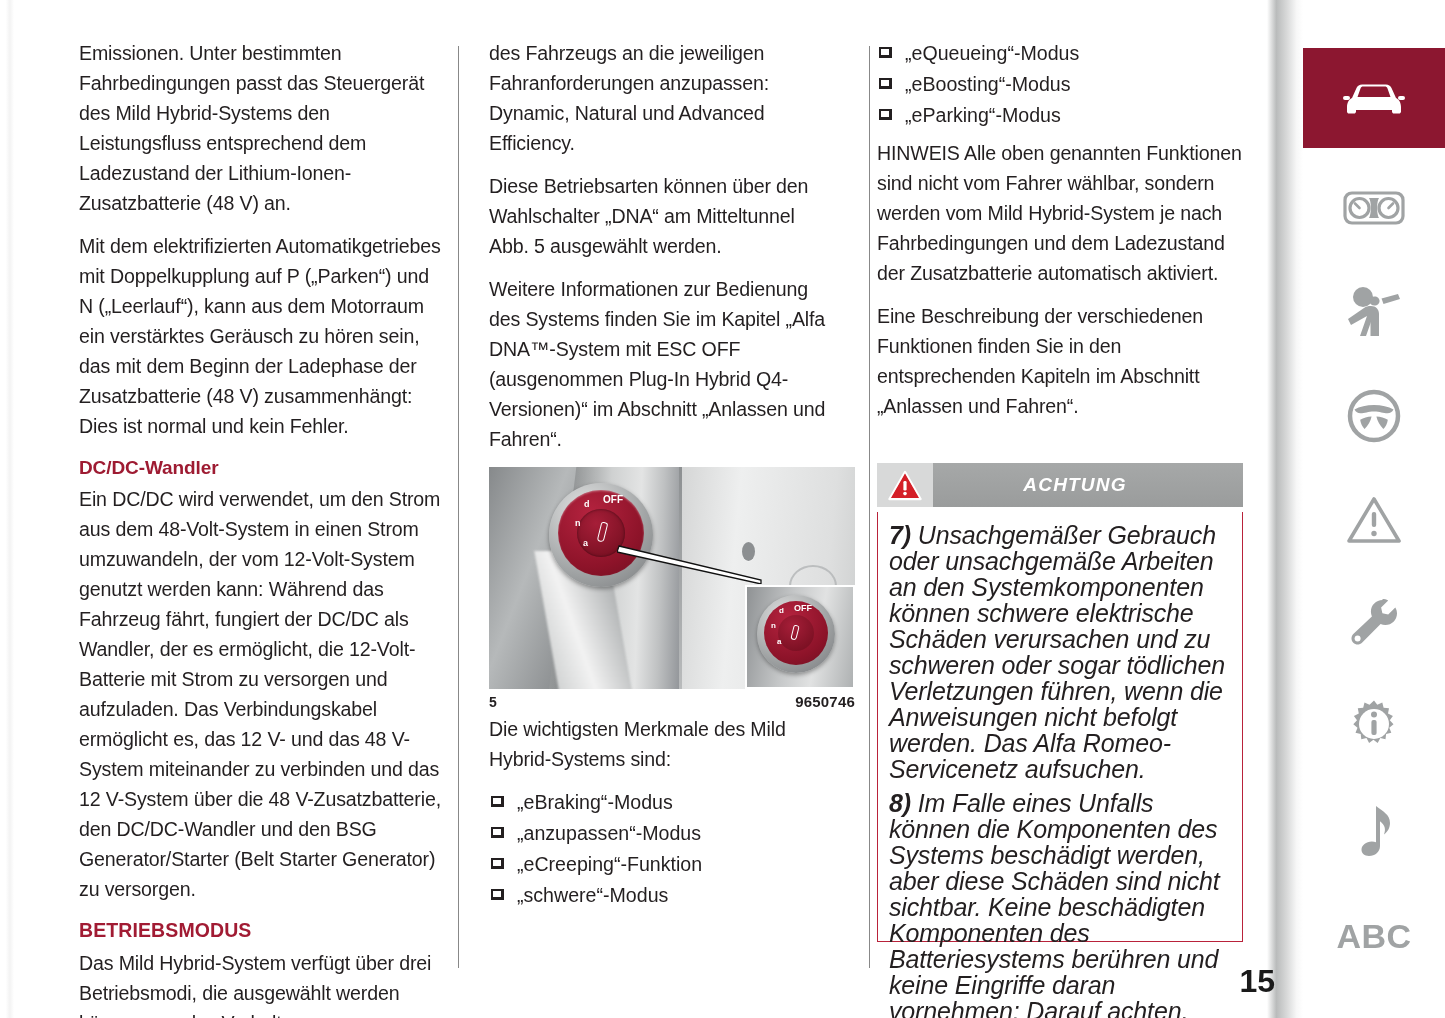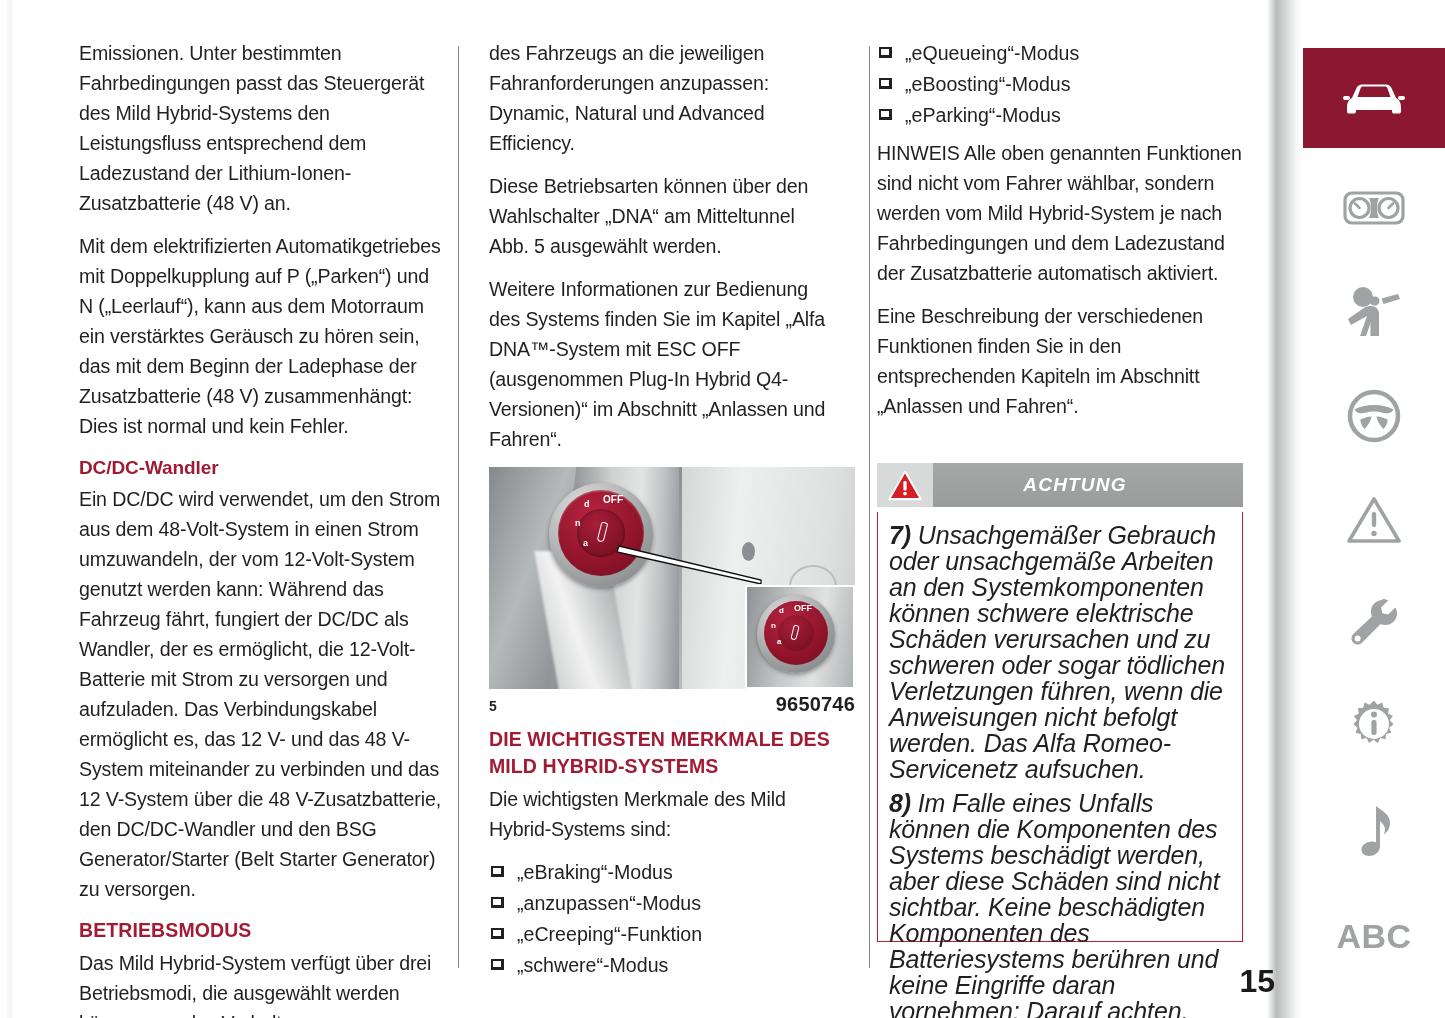--- a/index.html
+++ b/index.html
@@ -212,21 +212,21 @@
     position:absolute; left:128px; top:73px;
     width:146px; height:44px;
     pointer-events:none;
   }
 
   .fig-cap {
     display:flex; justify-content:space-between; align-items:baseline;
     width:366px; margin-top:4px;
   }
   .fig-cap .num  { font-size:14px; font-weight:bold; color:#231f20; }
-  .fig-cap .code { font-size:20px; font-weight:bold; color:#231f20; letter-spacing:0.2px; }
+  .fig-cap .code { font-size:15px; font-weight:bold; color:#231f20; letter-spacing:0.2px; }
 
   
   .warn-wrap { margin-top:42px; }
   .warn-head {
     display:flex; align-items:center;
     height:44px;
     background:linear-gradient(to bottom,#a6a8a8,#9a9c9c);
   }
   .warn-head .tri {
     width:56px; height:44px;
@@ -343,21 +343,20 @@
           <svg class="callout" viewBox="0 0 146 44">
             <polygon points="2,6 144,40 144,44 0,12" fill="#ffffff" stroke="#111111" stroke-width="1.3"></polygon>
           </svg>
         </div>
         <div class="fig-cap">
           <span class="num">5</span>
           <span class="code">9650746</span>
         </div>
       </div>
 
-      <h2 class="sec">DIE WICHTIGSTEN MERKMALE DES MILD HYBRID-SYSTEMS</h2>
       <p>Die wichtigsten Merkmale des Mild Hybrid-Systems sind:</p>
       <ul class="bullets">
         <li><span class="sq"></span><span>„eBraking“-Modus</span></li>
         <li><span class="sq"></span><span>„anzupassen“-Modus</span></li>
         <li><span class="sq"></span><span>„eCreeping“-Funktion</span></li>
         <li><span class="sq"></span><span>„schwere“-Modus</span></li>
       </ul>
     </div>
 
     <div class="col c3">

